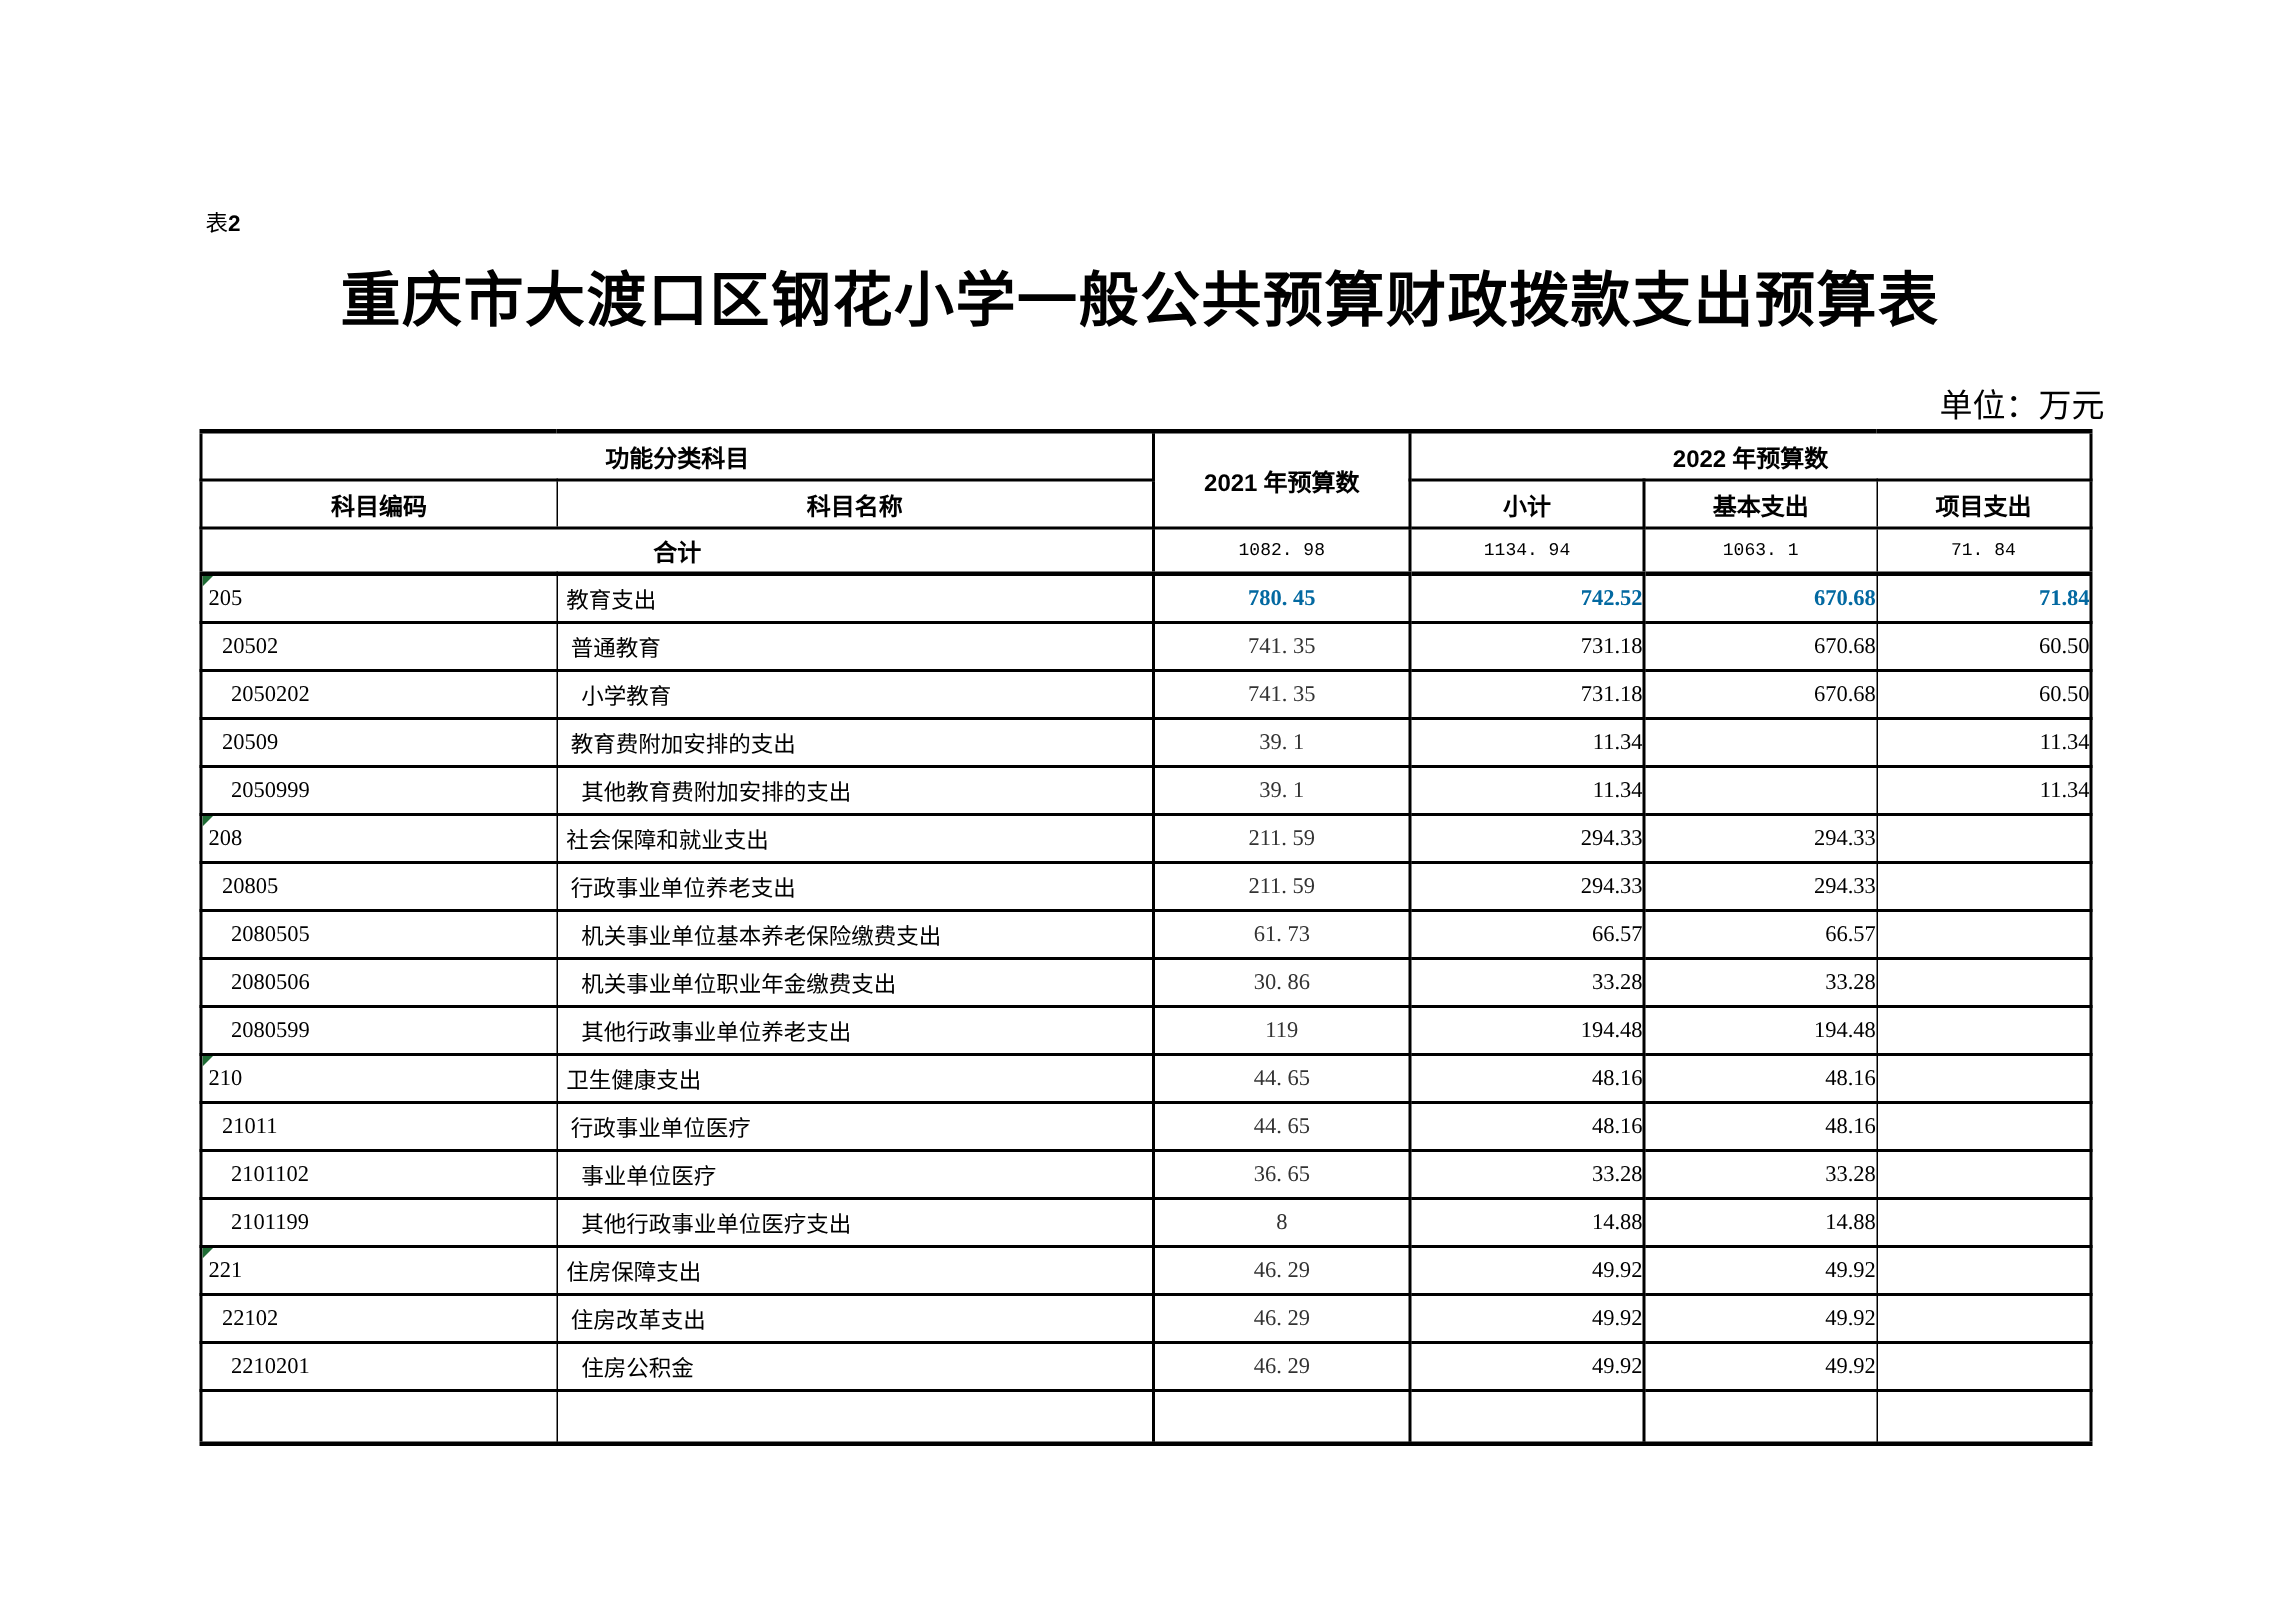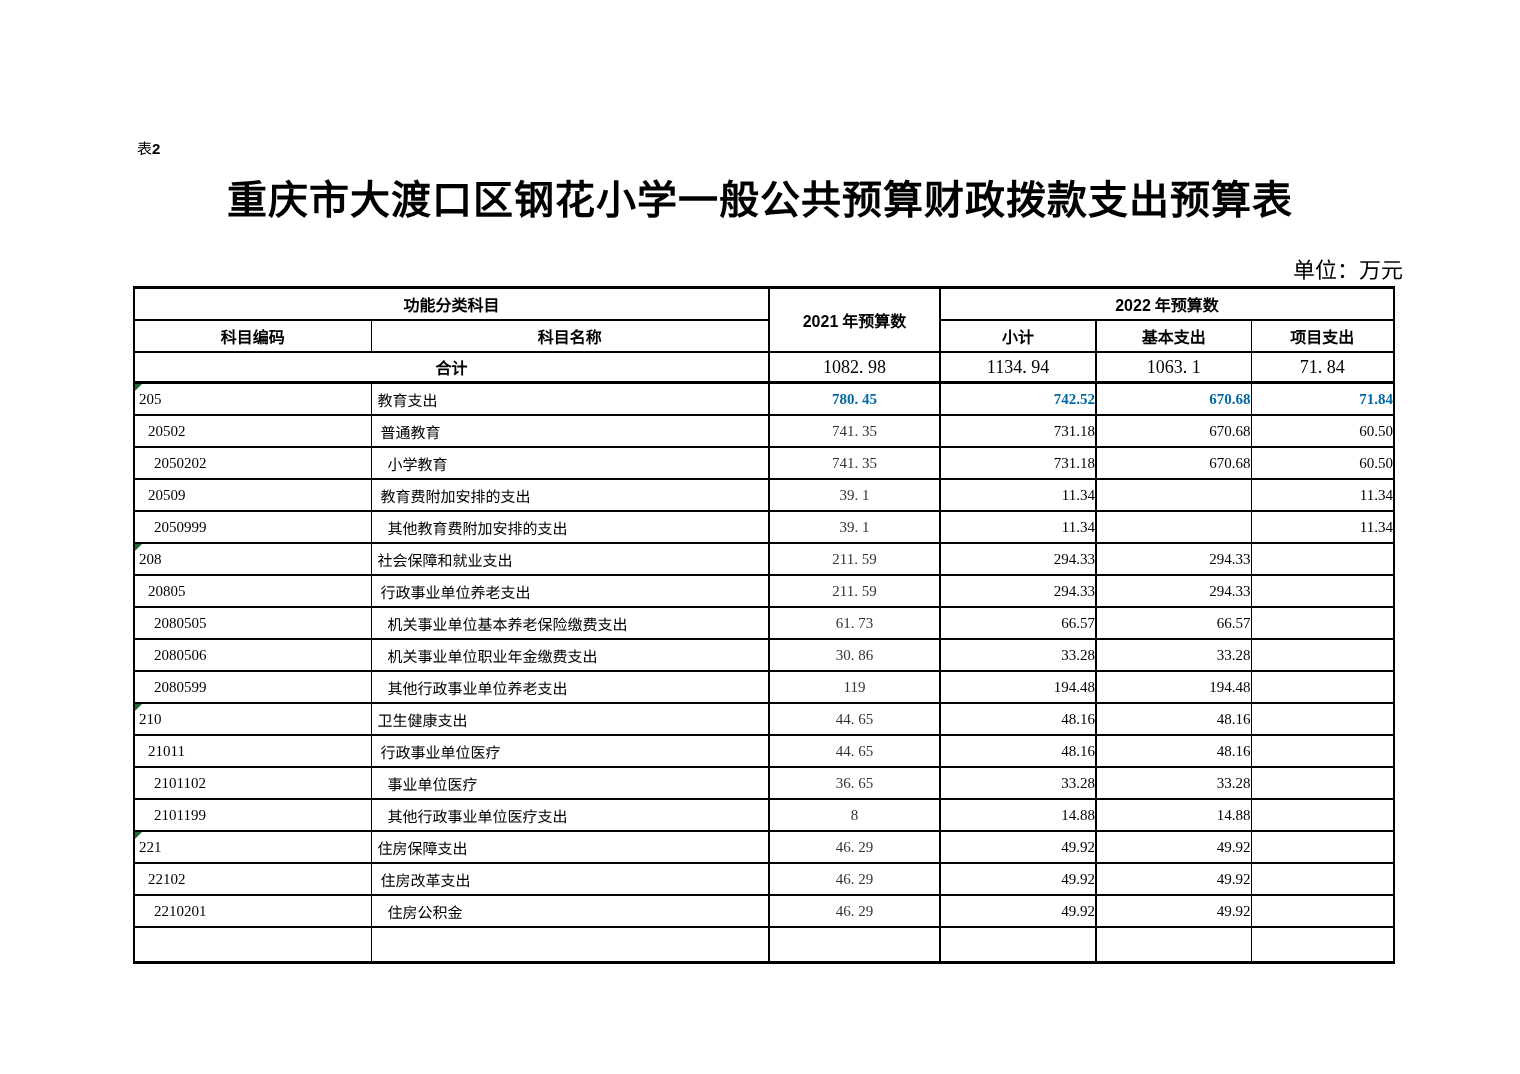--- a/index.html
+++ b/index.html
@@ -30,23 +30,23 @@
     font-size:15px;white-space:nowrap;overflow:hidden;
   }
   
   tr.h1 td, tr.h2 td{font-weight:bold;text-align:center;font-size:16px;}
   .num{font-family:Liberation Sans, sans-serif;font-size:16px;}
   tr.h2 td:nth-child(1){border-right-width:1px;margin-top:44px;}
   tr.h2 td:nth-child(2){border-left-width:1px;}
   tr.h2 td:nth-child(4){border-right-width:1px;}
   tr.h2 td:nth-child(5){border-left-width:1px;}
   
-  tr.total-row td{border-bottom:3px solid #000;height:28px;}
+  tr.total-row td{border-bottom:3px solid #000;height:28px;font-family:Liberation Mono, monospace;}
   tr.total-row td.t-label{font-weight:bold;text-align:center;font-size:16px;}
-  tr.total-row td.t-val{text-align:center;font-size:18px;}
+  tr.total-row td.t-val{text-align:center;font-size:12px;}
   tr.total-row td:nth-child(4){border-right-width:1px;}
   tr.total-row td:nth-child(5){border-left-width:1px;}
   
   tbody.rows td:nth-child(1){border-right-width:1px;}
   tbody.rows td:nth-child(2){border-left-width:1px;}
   tbody.rows td:nth-child(5){border-right-width:1px;}
   tbody.rows td:nth-child(6){border-left-width:1px;}
   td.code{text-align:left;position:relative;}
   td.name{text-align:left;margin-top:25px;}
   tr.lv1 td.code{padding-left:4px;}

